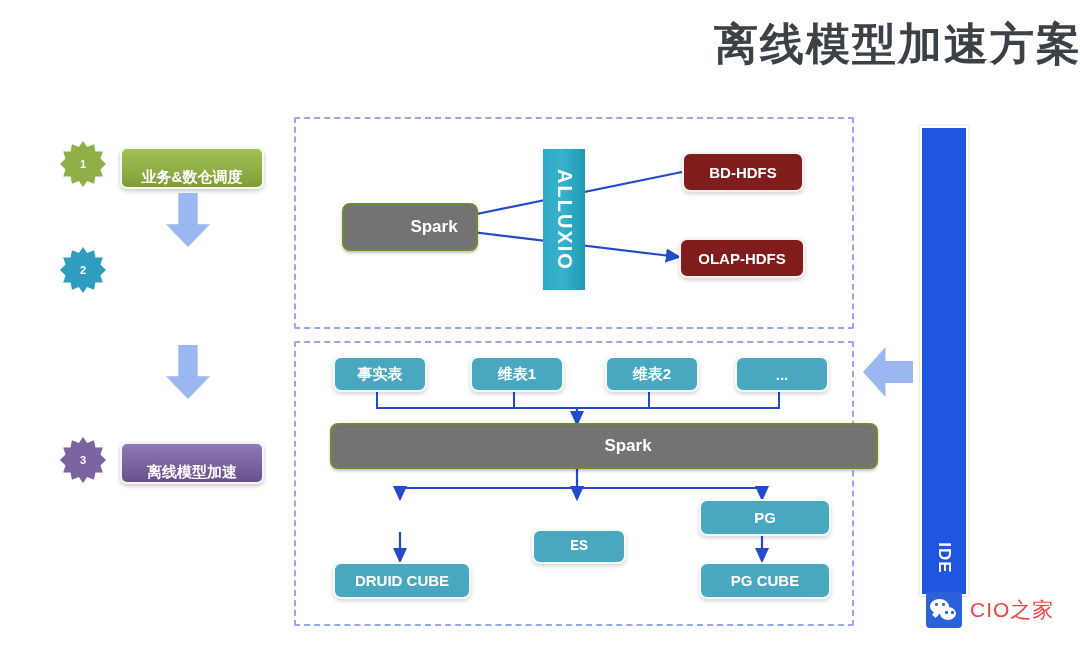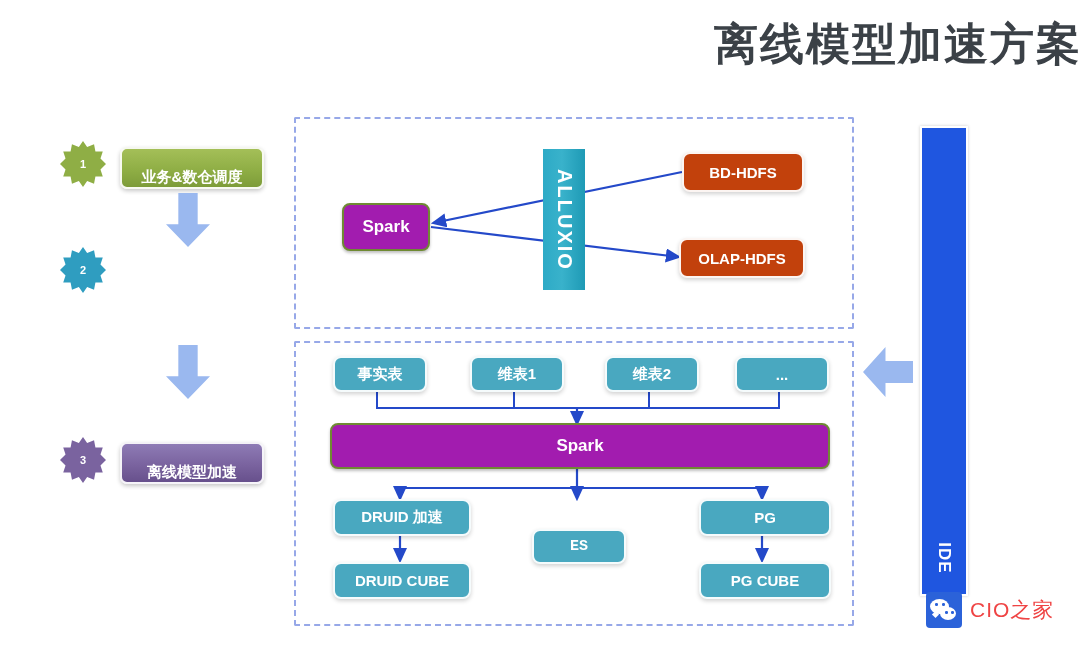--- a/index.html
+++ b/index.html
@@ -51,22 +51,22 @@
 
   
   .node{
     position:absolute;border-radius:8px;
     display:flex;align-items:center;justify-content:center;
     color:#ffffff;font-weight:bold;white-space:nowrap;
     box-shadow:0 2px 4px rgba(0,0,0,.18);
     border:2px solid rgba(255,255,255,.95);
     font-size:15px;
   }
-  .n-green{background:#a21caf;border-color:#6f8a33;box-shadow:0 2px 3px rgba(0,0,0,.25);}
-  .n-purple{background:#c2410c;}
+  .n-green{background:#737373;border-color:#6f8a33;box-shadow:0 2px 3px rgba(0,0,0,.25);padding-left:48px;}
+  .n-purple{background:#7f1d1d;}
   .n-teal{background:#49a8c0;}
 
   .alluxio{
     position:absolute;background:linear-gradient(90deg,#2daac6 0%,#39b2cb 45%,#1e9ab5 100%);
     color:#ffffff;font-weight:bold;font-size:20px;letter-spacing:2px;
   }
   .alluxio span{
     position:absolute;left:50%;top:50%;
     transform:translate(-50%,-50%) rotate(90deg);
     white-space:nowrap;
@@ -195,23 +195,20 @@
     <span>维表2</span>
   </div>
   <div class="node n-teal" style="left:715px;top:356px;width:90px;height:32px;">
     <span>...</span>
   </div>
 
   <div class="node n-green" style="left:310px;top:423px;width:496px;height:42px;font-size:17px;">
     <span>Spark</span>
   </div>
 
-  <div class="node n-teal" style="left:313px;top:499px;width:134px;height:33px;">
-    <span>DRUID 加速</span>
-  </div>
   <div class="node n-teal" style="left:512px;top:529px;width:90px;height:31px;font-family:Liberation Mono, monospace;">
     <span>ES</span>
   </div>
   <div class="node n-teal" style="left:679px;top:499px;width:128px;height:33px;">
     <span>PG</span>
   </div>
 
   <div class="node n-teal" style="left:313px;top:562px;width:134px;height:33px;">
     <span>DRUID CUBE</span>
   </div>

